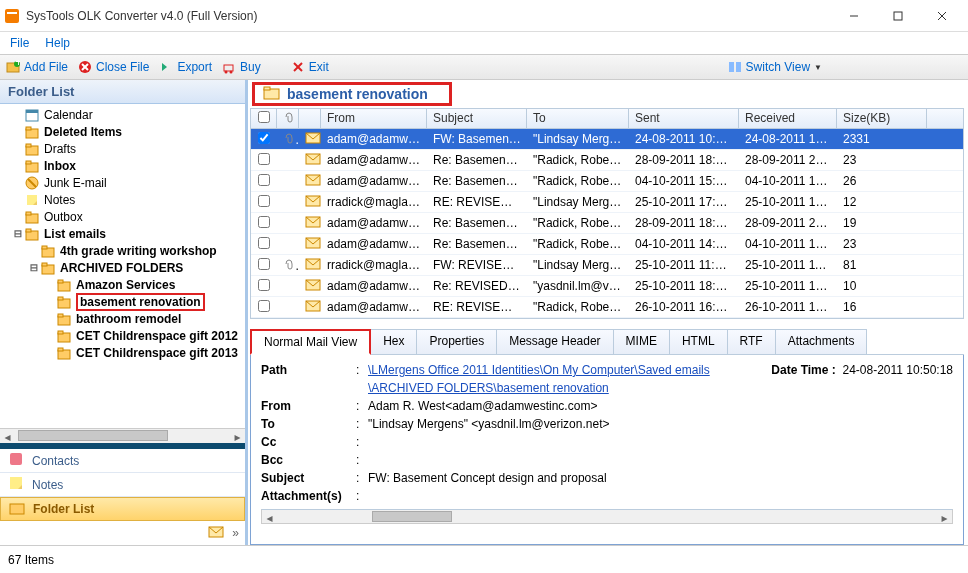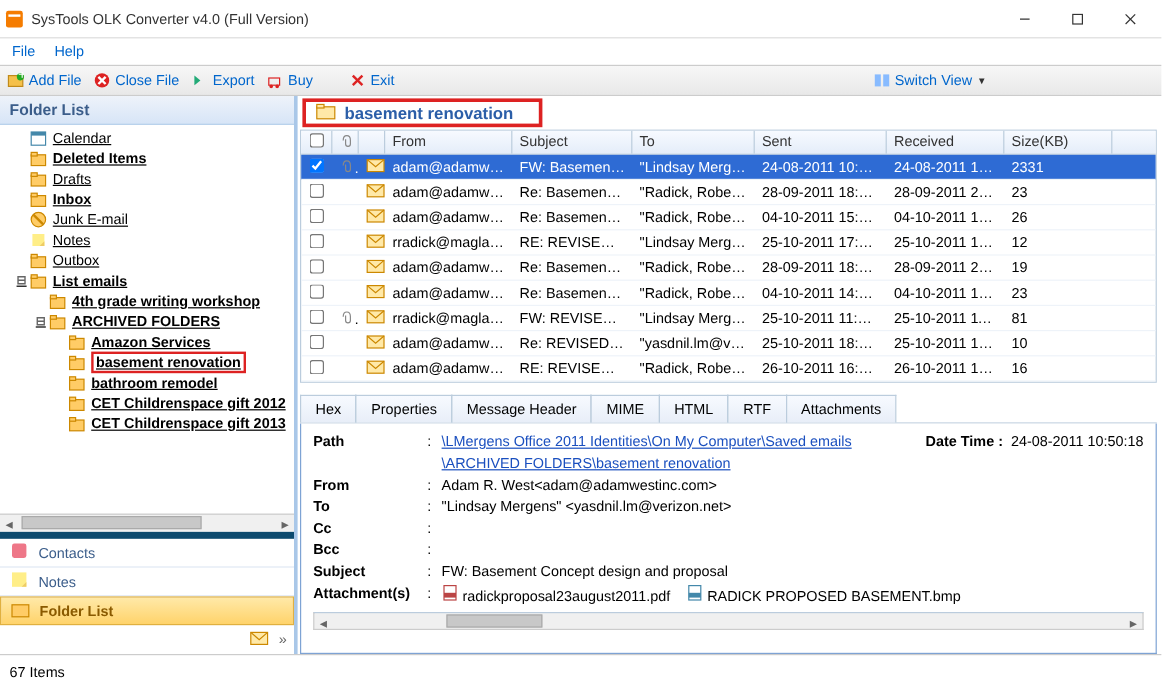--- a/index.html
+++ b/index.html
@@ -20,21 +20,21 @@
 .toolbar .item { display:flex; align-items:center; gap:4px; color:#0066cc; cursor:default; }
 .toolbar .sep { flex:1; }
 .toolbar .icon { width:14px; height:14px; }
 
 
 .main { flex:1; display:flex; overflow:hidden; }
 
 
 .left { width: 248px; background:#fff; border-right: 3px solid #a9c7e8; display:flex; flex-direction:column; }
 .left .header { height:24px; background: linear-gradient(#eef3fa,#d7e5f7); border-bottom:1px solid #a9c7e8; display:flex; align-items:center; padding:0 8px; font-weight:bold; color:#3b5d8a; font-size:13px; }
-.tree { flex:1; overflow:auto; padding: 2px 0; position:relative;text-decoration:underline; }
+.tree { flex:1; overflow:auto; padding: 2px 0; position:relative; }
 .tree-item { display:flex; align-items:center; height:17px; padding:0 4px; white-space:nowrap; font-size:12px; }
 .tree-item .tog { width:12px; text-align:center; color:#666; font-size:10px; }
 .tree-item .fic { width:16px; height:14px; margin-right:4px; display:inline-flex; align-items:center; justify-content:center; }
 .tree-item.bold { font-weight:bold; }
 .tree-item .lbl.hot { border: 2px solid #d22; padding: 0 2px; }
 .spacer { display:inline-block; }
 .scrollbar-h { height:15px; background:#f0f0f0; border-top:1px solid #ccc; position:relative; }
 .scrollbar-h .thumb { position:absolute; top:1px; left:18px; width:150px; height:11px; background:#c8c8c8; border:1px solid #aaa; }
 .scrollbar-h .arrow { position:absolute; top:0; width:15px; height:15px; display:flex; align-items:center; justify-content:center; color:#666; }
 
@@ -526,20 +526,21 @@
             <div class="cell col-subj">RE: REVISED PR...</div>
             <div class="cell col-to">"Radick, Robert ...</div>
             <div class="cell col-sent">26-10-2011 16:04...</div>
             <div class="cell col-recv">26-10-2011 16:10...</div>
             <div class="cell col-size">16</div>
           </div>
         </div>
     </div>
 
     <div class="tabs">
+      <div class="tab sel">Normal Mail View</div>
       <div class="tab">Hex</div>
       <div class="tab">Properties</div>
       <div class="tab">Message Header</div>
       <div class="tab">MIME</div>
       <div class="tab">HTML</div>
       <div class="tab">RTF</div>
       <div class="tab">Attachments</div>
     </div>
 
     <div class="detail">
@@ -575,33 +576,20 @@
           <div class="v"></div>
         </div>
       <div class="drow">
           <div class="k">Subject</div>
           <div class="c">:</div>
           <div class="v">FW: Basement Concept design and proposal</div>
         </div>
       <div class="drow">
         <div class="k">Attachment(s)</div>
           <div class="c">:</div>
-        <div class="v">
-          <span><svg width="14" height="14">
-                <rect x="2" y="1" width="10" height="12" fill="#fff" stroke="#b44"></rect>
-                <rect x="2" y="7" width="10" height="4" fill="#b44"></rect>
-              </svg></span>
-          <span>radickproposal23august2011.pdf</span>
-          &nbsp;&nbsp;
-          <span><svg width="14" height="14">
-                <rect x="2" y="1" width="10" height="12" fill="#fff" stroke="#48a"></rect>
-                <rect x="2" y="7" width="10" height="4" fill="#48a"></rect>
-              </svg></span>
-          <span>RADICK PROPOSED BASEMENT.bmp</span>
-        </div>
       </div>
       <div class="hscroll">
         <div class="arrow" style="left:0">◂</div>
         <div class="thumb"></div>
         <div class="arrow" style="right:0">▸</div>
       </div>
     </div>
   </div>
 </div>
 

